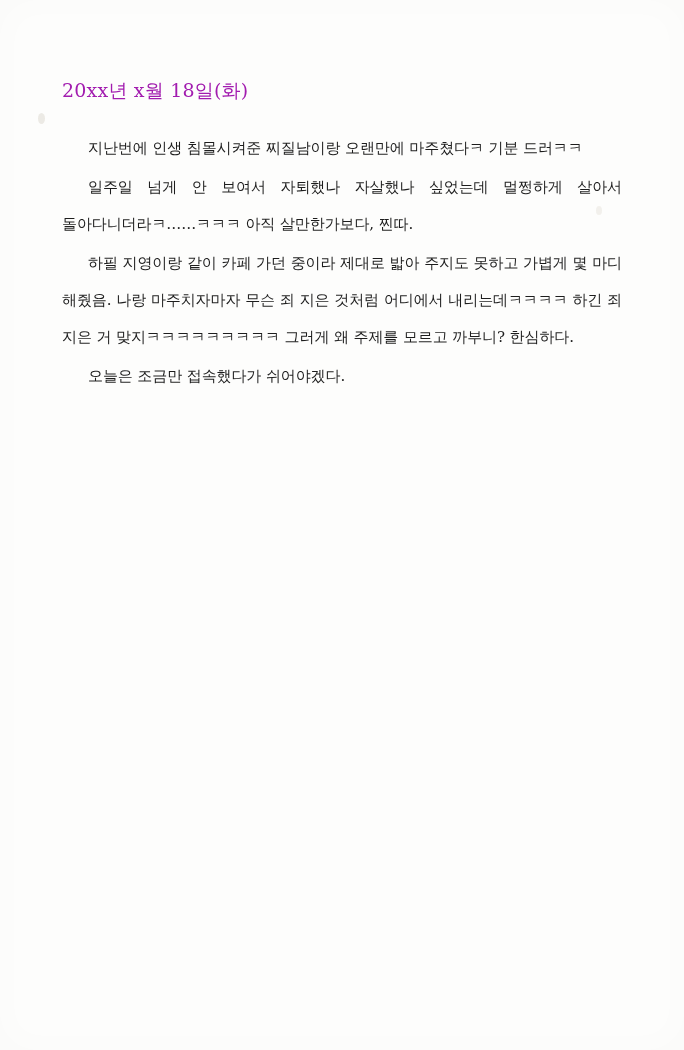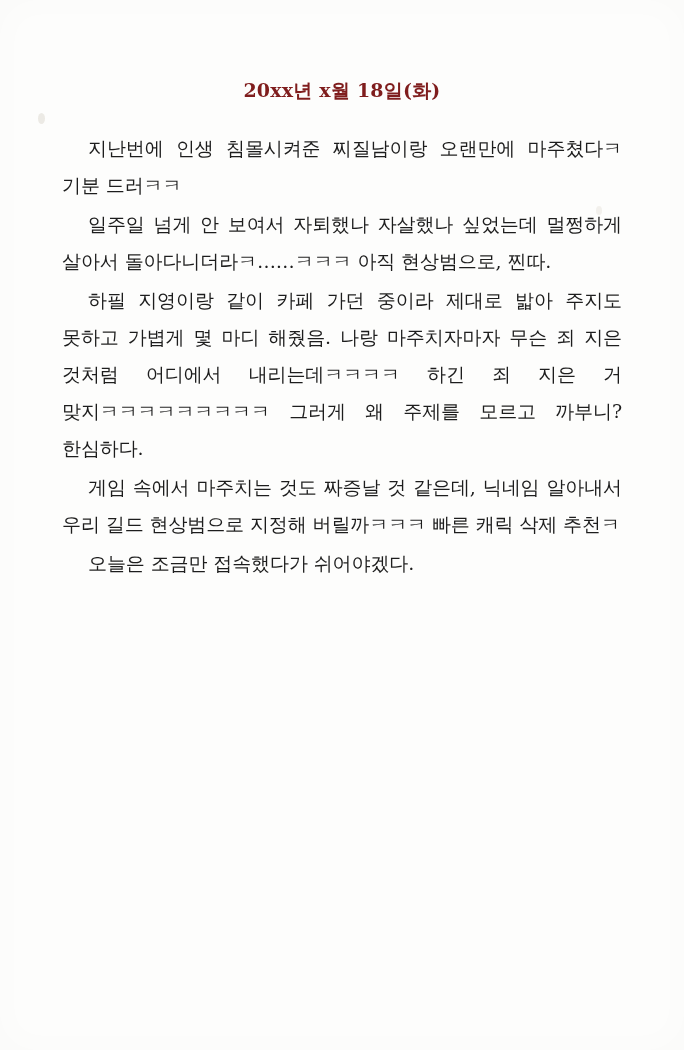--- a/index.html
+++ b/index.html
@@ -23,31 +23,31 @@
     height: 1050px;
     background: #fdfdfc;
   }
   .page-inner {
     position: absolute;
     left: 62px;
     top: 78px;
     width: 560px;
   }
   .date-line {
-    text-align: center;
+    text-align: left;
     font-size: 19px;
-    font-weight: bold;
+    font-weight: normal;
     letter-spacing: 0.2px;
     margin: 0 0 26px 0;
-    color: #7f1d1d;
+    color: #a21caf;
     font-family: "DejaVu Serif", "Liberation Serif", serif;
   }
   .diary-body p {
     margin: 0 0 2px 0;
-    font-size: 19px;
+    font-size: 15px;
     line-height: 37px;
     text-indent: 26px;
     text-align: justify;
     text-justify: inter-character;
     letter-spacing: -0.1px;
     word-break: keep-all;
     color: #1d1d1d;
   }
   .diary-body p:last-child {
     margin-bottom: 0;
@@ -88,21 +88,20 @@
 
 <div class="page">
   <div class="smudge-a"></div>
   <div class="smudge-b"></div>
 
   <div class="page-inner">
     <div class="date-line">20xx년 x월 18일(화)</div>
 
     <div class="diary-body">
       <p>지난번에 인생 침몰시켜준 찌질남이랑 오랜만에 마주쳤다ㅋ 기분 드러ㅋㅋ</p>
-      <p>일주일 넘게 안 보여서 자퇴했나 자살했나 싶었는데 멀쩡하게 살아서 돌아다니더라ㅋ……ㅋㅋㅋ 아직 현상범으로, 찐따.</p>
+      <p>일주일 넘게 안 보여서 자퇴했나 자살했나 싶었는데 멀쩡하게 살아서 돌아다니더라ㅋ……ㅋㅋㅋ 아직 살만한가보다, 찐따.</p>
       <p>하필 지영이랑 같이 카페 가던 중이라 제대로 밟아 주지도 못하고 가볍게 몇 마디 해줬음. 나랑 마주치자마자 무슨 죄 지은 것처럼 어디에서 내리는데ㅋㅋㅋㅋ 하긴 죄 지은 거 맞지ㅋㅋㅋㅋㅋㅋㅋㅋㅋ 그러게 왜 주제를 모르고 까부니? 한심하다.</p>
-      <p>게임 속에서 마주치는 것도 짜증날 것 같은데, 닉네임 알아내서 우리 길드 현상범으로 지정해 버릴까ㅋㅋㅋ 빠른 캐릭 삭제 추천ㅋ</p>
       <p>오늘은 조금만 접속했다가 쉬어야겠다.</p>
     </div>
   </div>
 
   <div class="paper-edge"></div>
 </div>
 
 </body></html>

